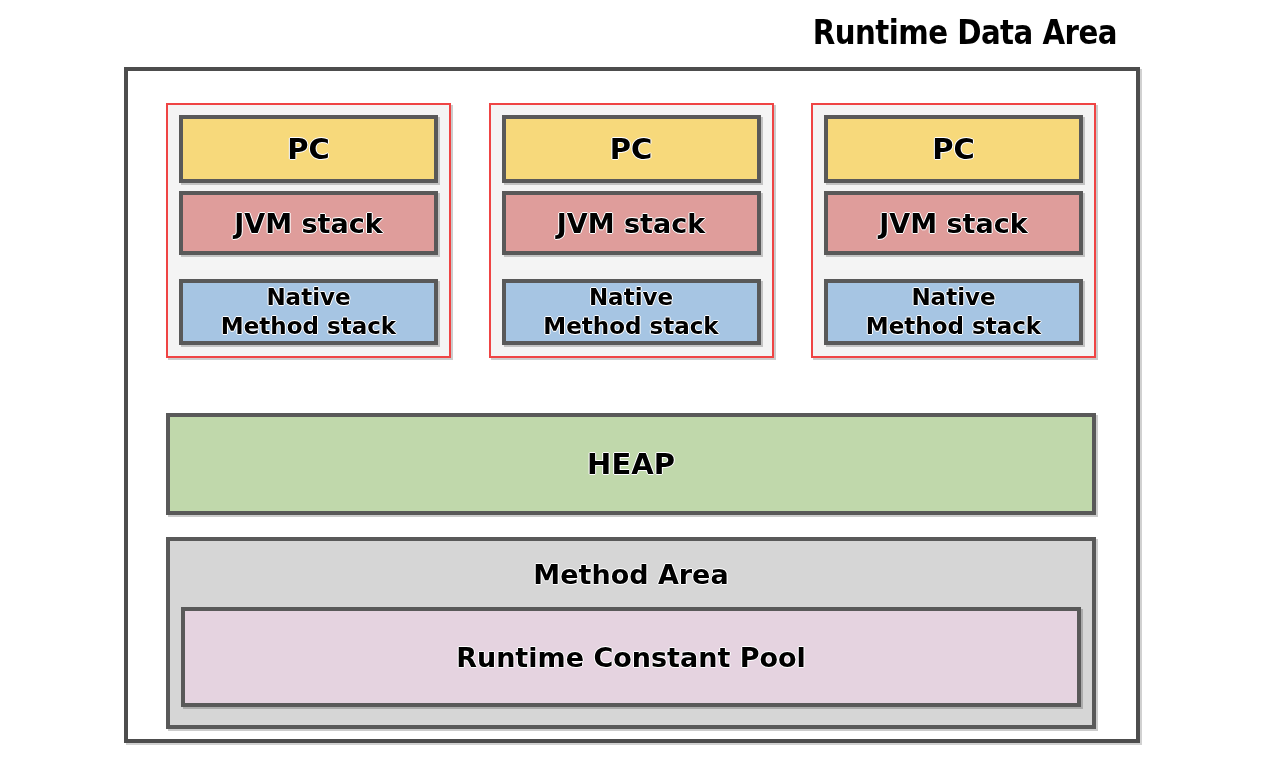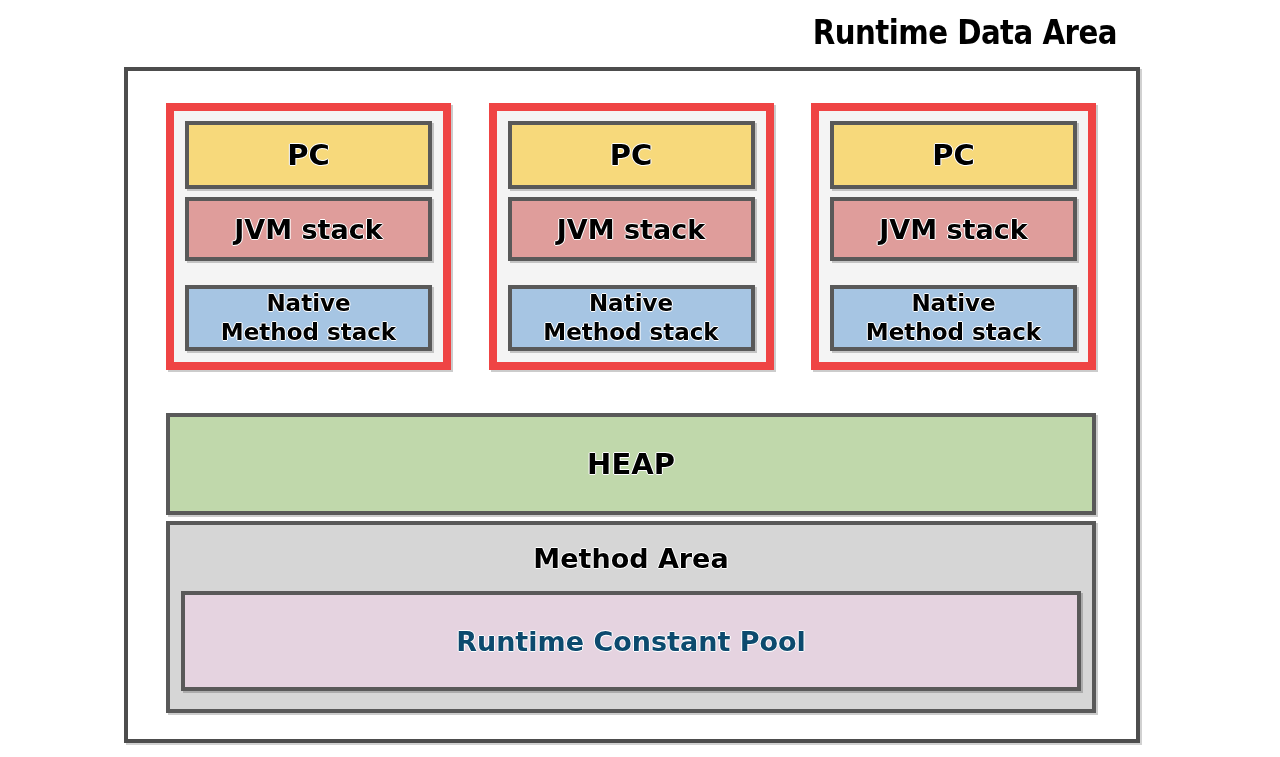--- a/index.html
+++ b/index.html
@@ -52,21 +52,21 @@
     top: 32px;
     width: 930px;
     display: flex;
     justify-content: space-between;
   }
 
   .thread-box {
     box-sizing: border-box;
     width: 285px;
     background: #f4f4f4;
-    border: 8px solid #ef4444;
+    border: 2px solid #ef4444;
     padding: 10px 11px 11px 11px;
     box-shadow: 2px 2px 0 rgba(0,0,0,0.20);
   }
 
   .mem-cell {
     box-sizing: border-box;
     border: 4px solid #595959;
     display: flex;
     flex-direction: column;
     align-items: center;
@@ -145,21 +145,21 @@
   .rcp-box {
     box-sizing: border-box;
     margin: 0 11px 11px 11px;
     height: 100px;
     border: 4px solid #595959;
     display: flex;
     align-items: center;
     justify-content: center;
     font-size: 27px;
     font-weight: bold;
-    color: #0c4a6e;
+    color: #000000;
     text-shadow:
        1px 0 0 #ffffff, -1px 0 0 #ffffff,
        0 1px 0 #ffffff, 0 -1px 0 #ffffff;
     box-shadow: 2px 2px 0 rgba(0,0,0,0.20);
   }
 </style>
 </head>
 <body style="background-color: rgb(255, 255, 255);">
 
 <div class="diagram-title">Runtime Data Area</div>
@@ -206,20 +206,20 @@
         <span class="line">Method stack</span>
       </div>
     </div>
 
   </div>
 
   <div class="heap-box" style="background-color: rgb(192, 216, 171);">
     <span>HEAP</span>
   </div>
 
-  <div class="method-area" style="background-color: rgb(214, 214, 214);">
+  <div class="method-area" style="background-color: rgb(214, 214, 214); margin-top: 16px;">
     <div class="method-area-label">Method Area</div>
     <div class="rcp-box" style="background-color: rgb(229, 211, 224);">
       <span>Runtime Constant Pool</span>
     </div>
   </div>
 
 </div>
 
 </body></html>

